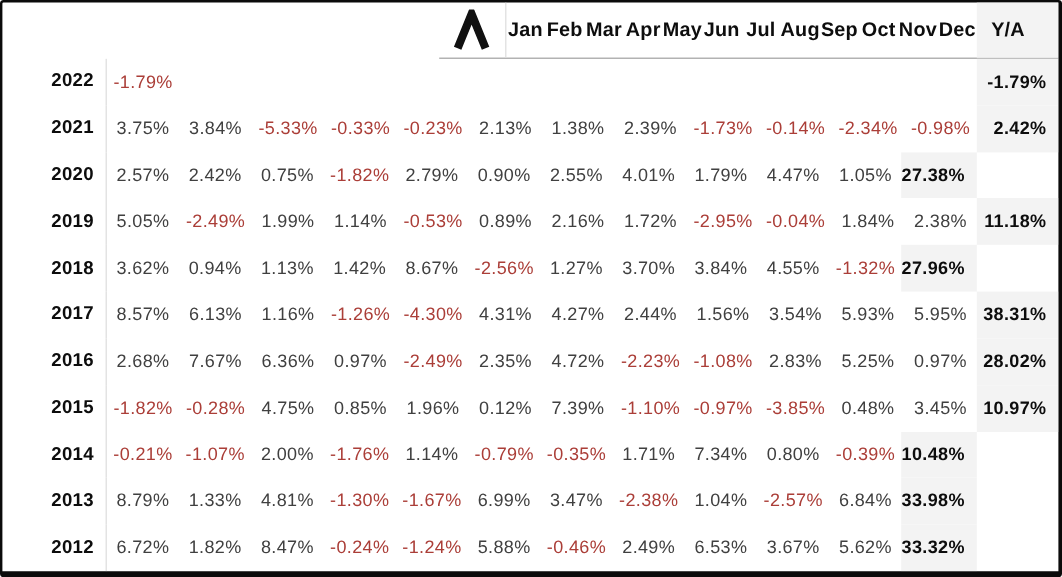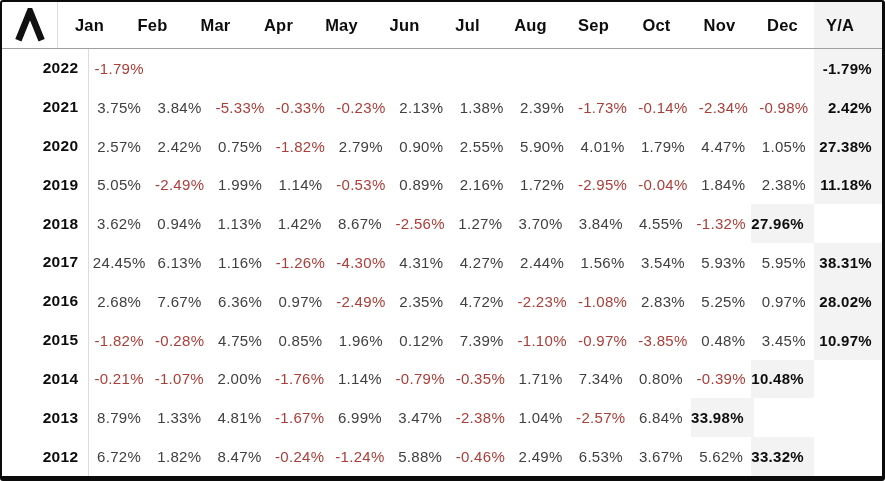--- a/index.html
+++ b/index.html
@@ -11,20 +11,21 @@
     border: 2px solid #0b0b0b;
     border-right-width: 3px;
     border-bottom-width: 5px;
     border-radius: 3px;
     background: #ffffff;
     overflow: hidden;
     display: flex;
     flex-direction: column;
     font-family: "Liberation Sans", sans-serif;
     color: var(--pos, #404040);
+    align-items: flex-end;
   }
 
   .grid-row {
     display: grid;
     grid-template-columns: 56px repeat(12, 1fr) 68px;
     align-items: stretch;
   }
 
   .cell {
     display: flex;
@@ -146,21 +147,20 @@
       </div>
       <div class="grid-row data-row">
         <div class="cell year">2020</div>
         <div class="cell val">2.57%</div>
         <div class="cell val">2.42%</div>
         <div class="cell val">0.75%</div>
         <div class="cell val neg">-1.82%</div>
         <div class="cell val">2.79%</div>
         <div class="cell val">0.90%</div>
         <div class="cell val">2.55%</div>
-        <div class="cell val">5.90%</div>
         <div class="cell val">4.01%</div>
         <div class="cell val">1.79%</div>
         <div class="cell val">4.47%</div>
         <div class="cell val">1.05%</div>
         <div class="cell ya">27.38%</div>
       </div>
       <div class="grid-row data-row">
         <div class="cell year">2019</div>
         <div class="cell val">5.05%</div>
         <div class="cell val neg">-2.49%</div>
@@ -186,21 +186,21 @@
         <div class="cell val neg">-2.56%</div>
         <div class="cell val">1.27%</div>
         <div class="cell val">3.70%</div>
         <div class="cell val">3.84%</div>
         <div class="cell val">4.55%</div>
         <div class="cell val neg">-1.32%</div>
         <div class="cell ya">27.96%</div>
       </div>
       <div class="grid-row data-row">
         <div class="cell year">2017</div>
-        <div class="cell val">24.45%</div>
+        <div class="cell val">8.57%</div>
         <div class="cell val">6.13%</div>
         <div class="cell val">1.16%</div>
         <div class="cell val neg">-1.26%</div>
         <div class="cell val neg">-4.30%</div>
         <div class="cell val">4.31%</div>
         <div class="cell val">4.27%</div>
         <div class="cell val">2.44%</div>
         <div class="cell val">1.56%</div>
         <div class="cell val">3.54%</div>
         <div class="cell val">5.93%</div>
@@ -252,20 +252,21 @@
         <div class="cell val">7.34%</div>
         <div class="cell val">0.80%</div>
         <div class="cell val neg">-0.39%</div>
         <div class="cell ya">10.48%</div>
       </div>
       <div class="grid-row data-row">
         <div class="cell year">2013</div>
         <div class="cell val">8.79%</div>
         <div class="cell val">1.33%</div>
         <div class="cell val">4.81%</div>
+        <div class="cell val neg">-1.30%</div>
         <div class="cell val neg">-1.67%</div>
         <div class="cell val">6.99%</div>
         <div class="cell val">3.47%</div>
         <div class="cell val neg">-2.38%</div>
         <div class="cell val">1.04%</div>
         <div class="cell val neg">-2.57%</div>
         <div class="cell val">6.84%</div>
         <div class="cell ya">33.98%</div>
       </div>
       <div class="grid-row data-row">

